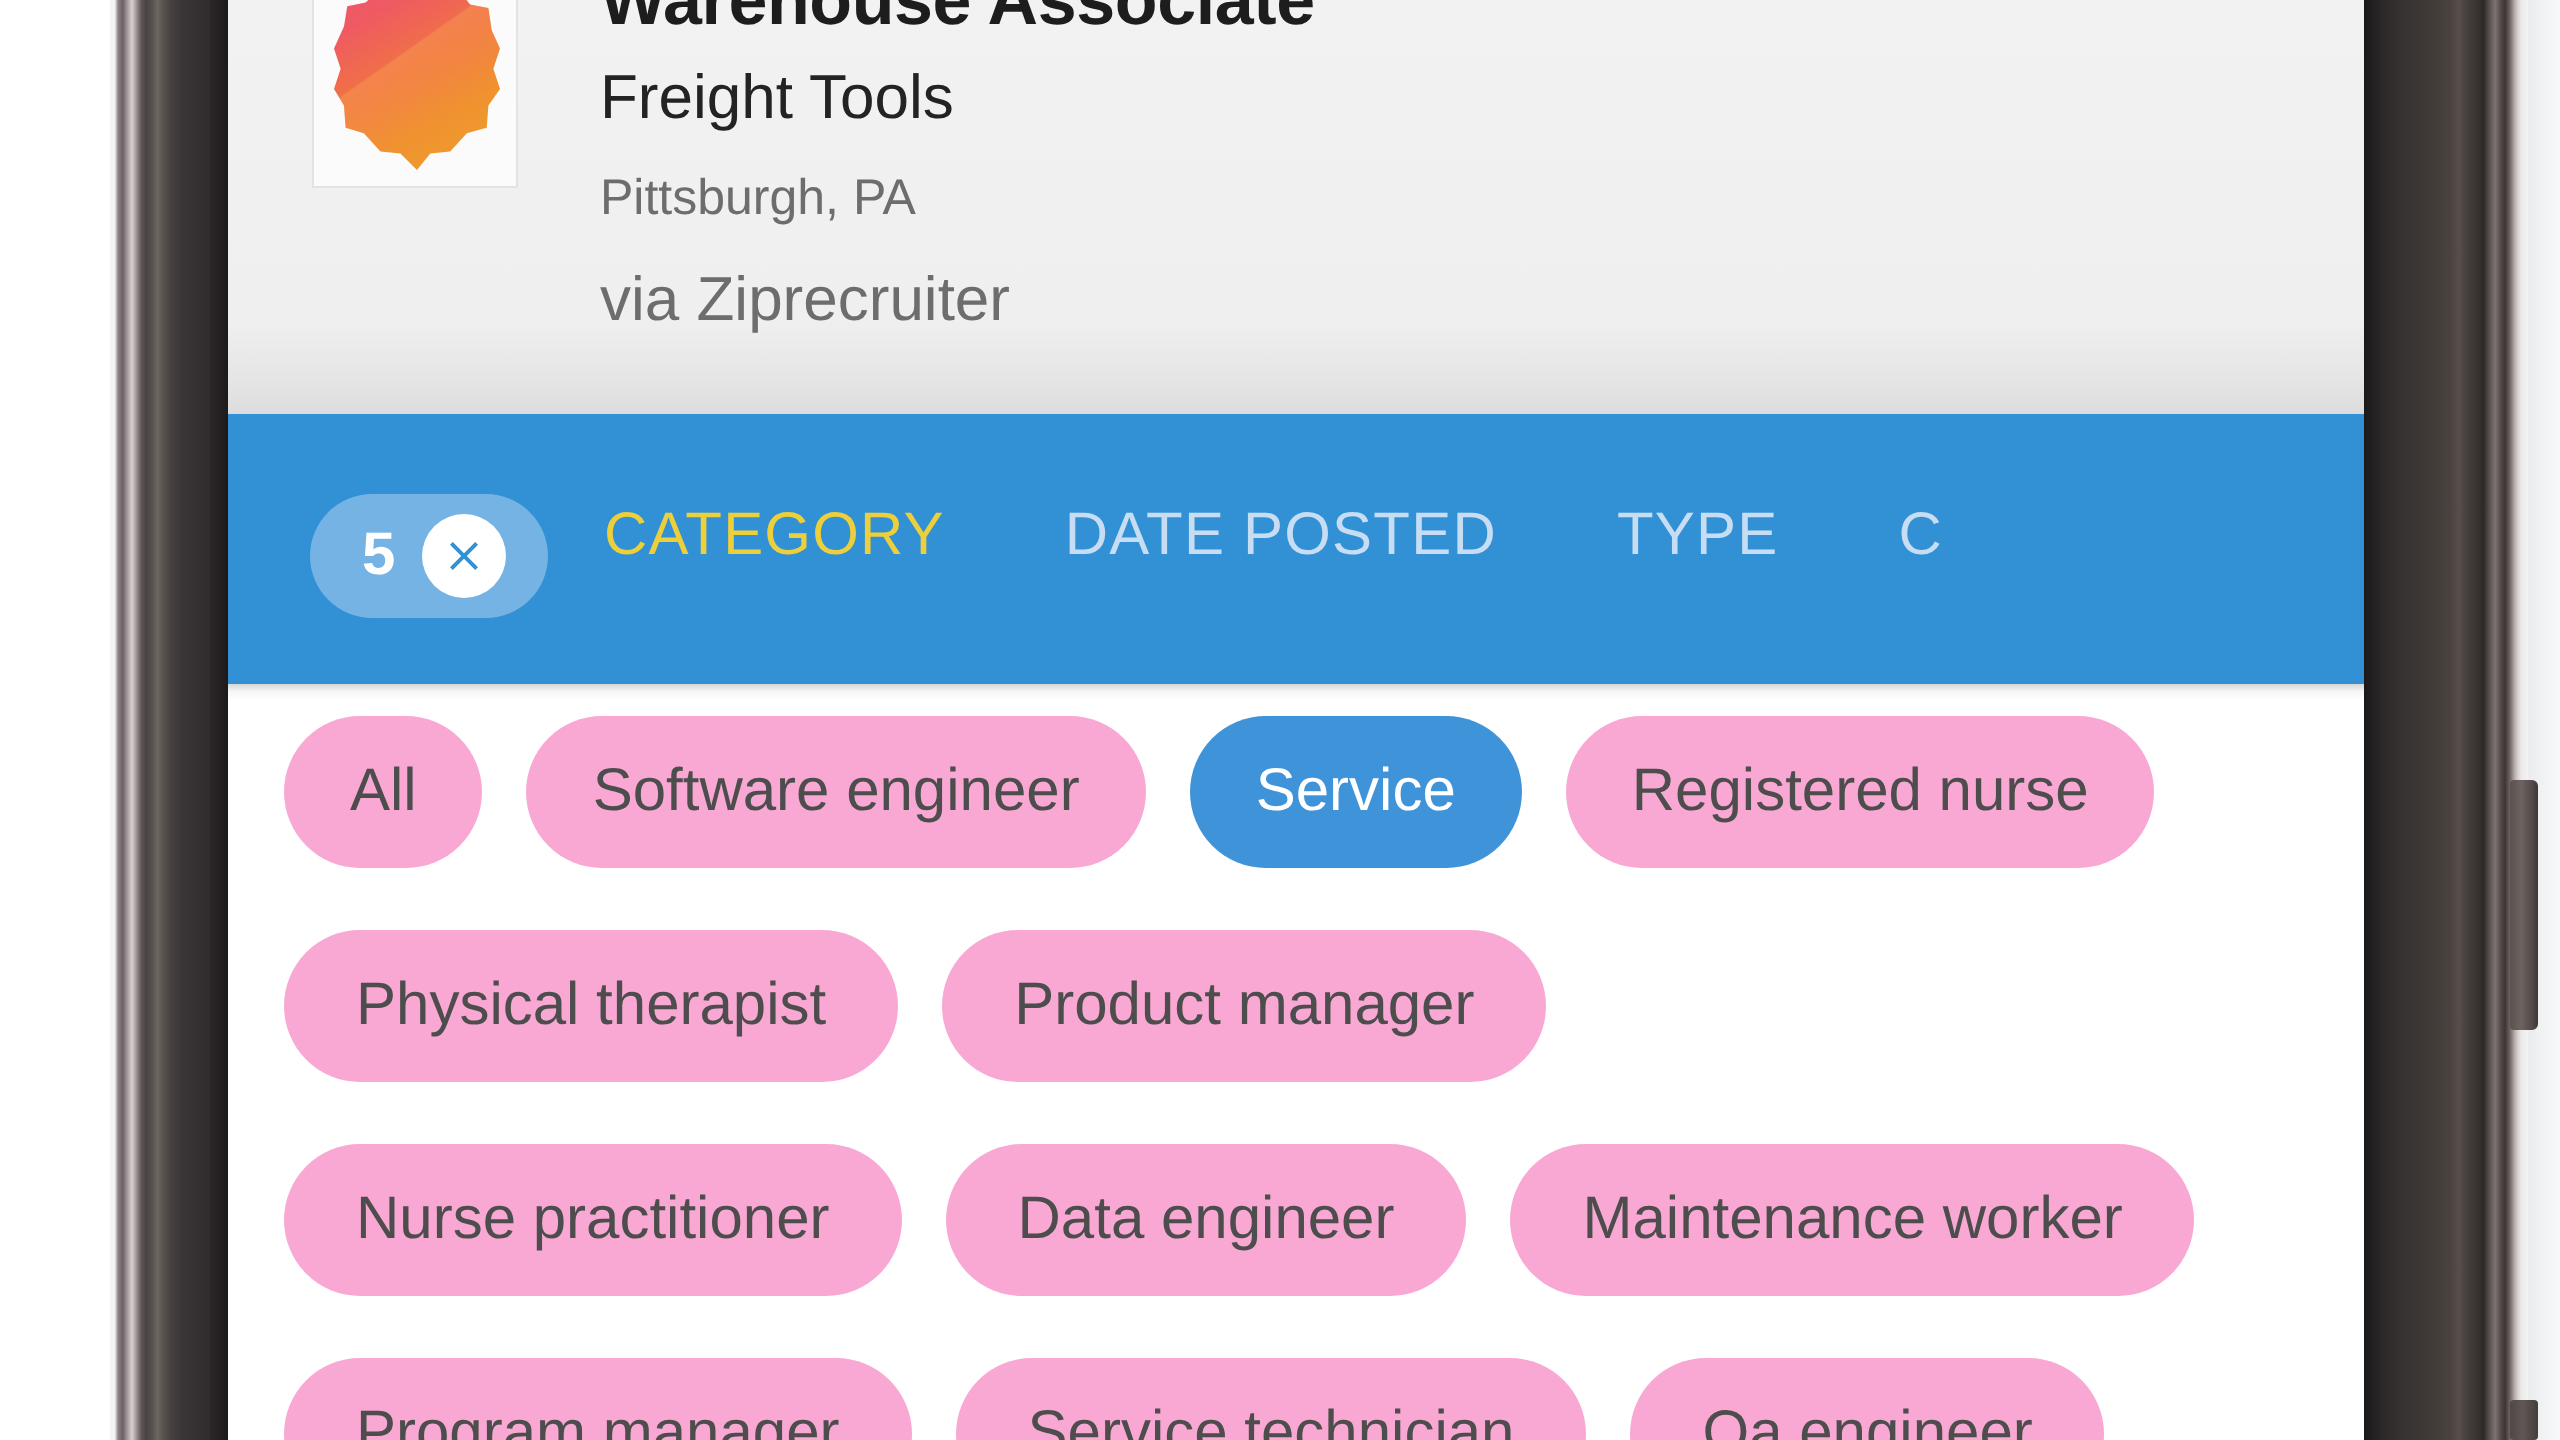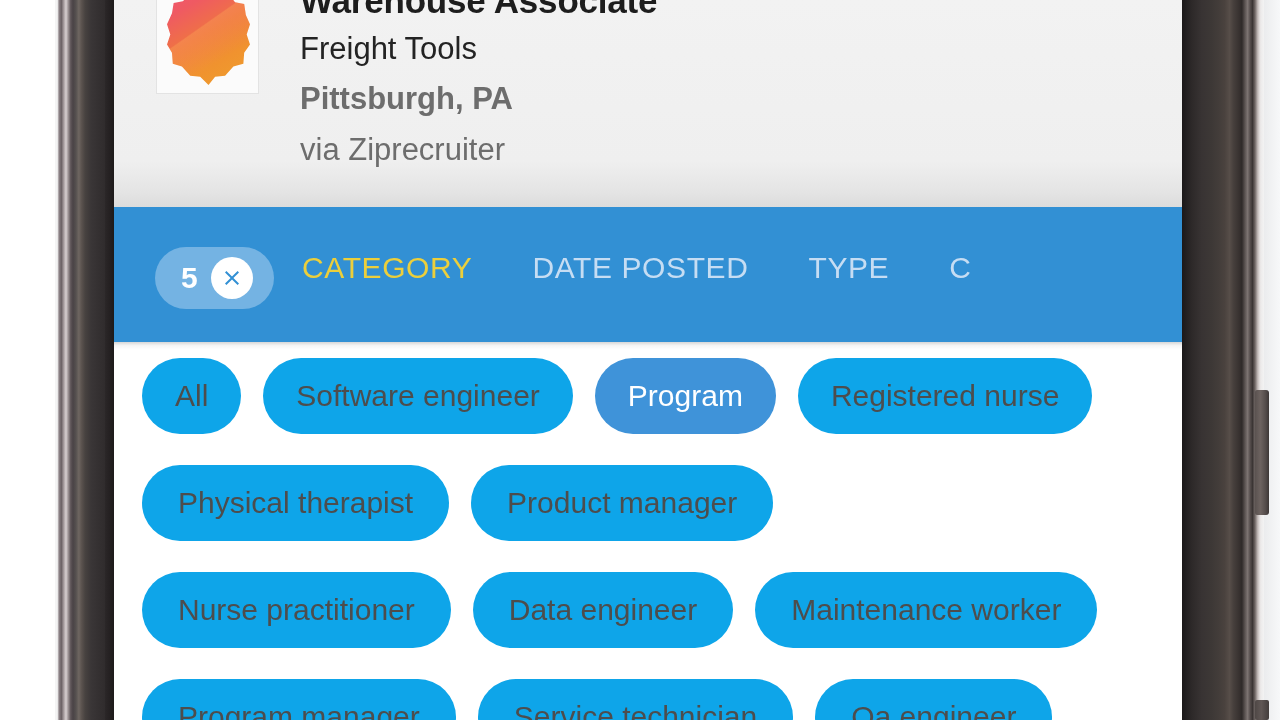--- a/index.html
+++ b/index.html
@@ -138,21 +138,21 @@
   .job-text { position: absolute; left: 186px; top: -22px; width: 860px; }
   .job-title {
     font-size: 35px; font-weight: bold; color: #1d1d1d;
     letter-spacing: -0.2px; line-height: 46px; white-space: nowrap;
   }
   .job-company {
     font-size: 31px; color: #232323; line-height: 50px;
     letter-spacing: 0px; white-space: nowrap;
   }
   .job-location {
-    font-size: 31px; color: #6d6d6d; line-height: 50px; white-space: nowrap; font-weight: bold;
+    font-size: 25px; color: #6d6d6d; line-height: 50px; white-space: nowrap;
   }
   .job-source {
     font-size: 31px; color: #6d6d6d; line-height: 51px; white-space: nowrap;
   }
 
   
   .tabbar {
     position: absolute;
     left: 0; top: 207px; width: 1068px; height: 135px;
     background: #3290d4;
@@ -220,21 +220,21 @@
   }
   .chip-row {
     display: flex;
     align-items: center;
     padding-left: 28px;
     height: 107px;
   }
   .chip {
     height: 76px;
     border-radius: 38px;
-    background: #0ea5e9;
+    background: #f9a8d4;
     color: #4d4d4d;
     font-size: 30px;
     display: flex; align-items: center; justify-content: center;
     padding: 0 33px;
     margin-right: 22px;
     white-space: nowrap;
     box-sizing: border-box;
   }
   .chip.selected {
     background: #3f93d9;
@@ -296,21 +296,21 @@
 
         </div>
       </div>
     </div>
 
     <div class="chips-area">
 
       <div class="chip-row">
         <div class="chip">All</div>
         <div class="chip">Software engineer</div>
-        <div class="chip selected">Program</div>
+        <div class="chip selected">Service</div>
         <div class="chip">Registered nurse</div>
       </div>
 
       <div class="chip-row">
         <div class="chip wide">Physical therapist</div>
         <div class="chip wide">Product manager</div>
       </div>
 
       <div class="chip-row">
         <div class="chip wide">Nurse practitioner</div>

